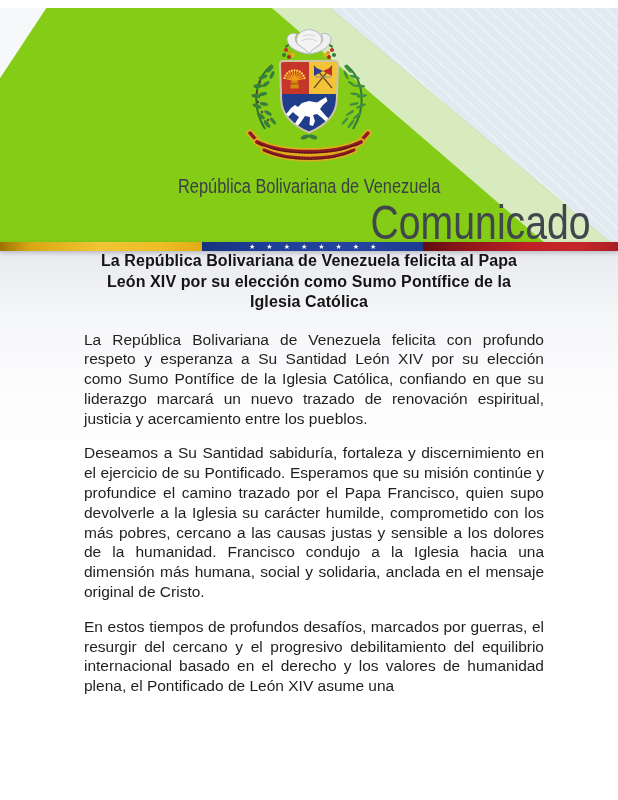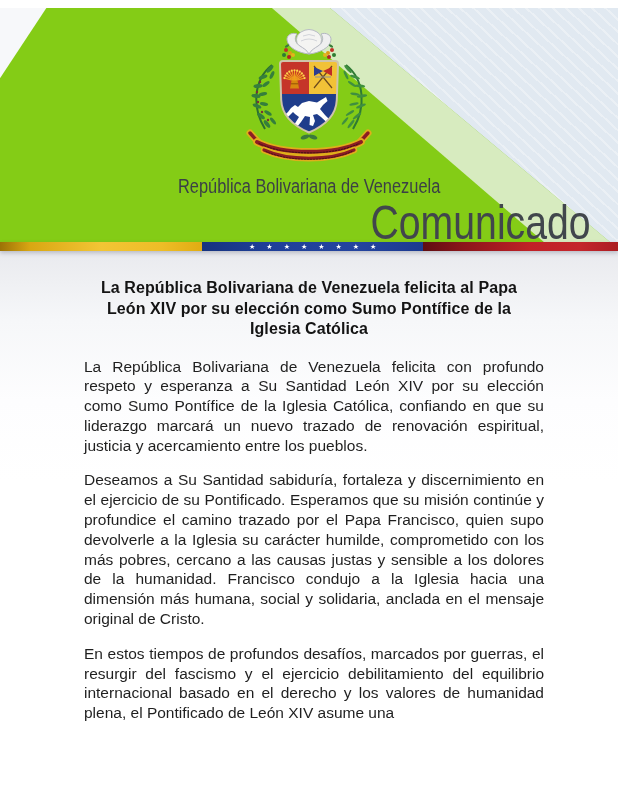--- a/index.html
+++ b/index.html
@@ -77,21 +77,21 @@
   .stars { display:flex; gap:11px; }
   .stars .star { color:#ffffff; font-size:7px; line-height:8px; }
 
   
   .main {
     position:relative;
     width:100%; height:538px;
     background: linear-gradient(180deg,#e9eaee 0,#f6f7f9 70px,#fdfdfe 150px,#ffffff 230px);
   }
   .headline {
-    margin:0 auto; padding-top:27px;
+    margin:0 auto; 
     width:432px;
     font-size:16px; line-height:20.5px; font-weight:bold;
     text-align:center; color:#141414; letter-spacing:.1px;
   }
   .paragraphs { padding-top:17px; }
   .paragraphs p {
     width:460px; margin:0 0 15px 84px;
     text-align:justify;
     font-size:15.5px; line-height:19.8px; color:#1f1f1f;
   }
@@ -267,17 +267,17 @@
         </div>
     </div>
     <div class="seg seg-red"></div>
   </div>
 
   <main class="main">
     <h1 class="headline">La República Bolivariana de Venezuela felicita al Papa León XIV por su elección como Sumo Pontífice de la Iglesia Católica</h1>
     <div class="paragraphs">
       <p>La República Bolivariana de Venezuela felicita con profundo respeto y esperanza a Su Santidad León XIV por su elección como Sumo Pontífice de la Iglesia Católica, confiando en que su liderazgo marcará un nuevo trazado de renovación espiritual, justicia y acercamiento entre los pueblos.</p>
       <p>Deseamos a Su Santidad sabiduría, fortaleza y discernimiento en el ejercicio de su Pontificado. Esperamos que su misión continúe y profundice el camino trazado por el Papa Francisco, quien supo devolverle a la Iglesia su carácter humilde, comprometido con los más pobres, cercano a las causas justas y sensible a los dolores de la humanidad. Francisco condujo a la Iglesia hacia una dimensión más humana, social y solidaria, anclada en el mensaje original de Cristo.</p>
-      <p>En estos tiempos de profundos desafíos, marcados por guerras, el resurgir del fascismo y el ejercicio debilitamiento del equilibrio internacional basado en el derecho y los valores de humanidad plena, el Pontificado de León XIV asume una</p>
+      <p>En estos tiempos de profundos desafíos, marcados por guerras, el resurgir del cercano y el progresivo debilitamiento del equilibrio internacional basado en el derecho y los valores de humanidad plena, el Pontificado de León XIV asume una</p>
     </div>
   </main>
 
 </div>
 
 </body></html>

